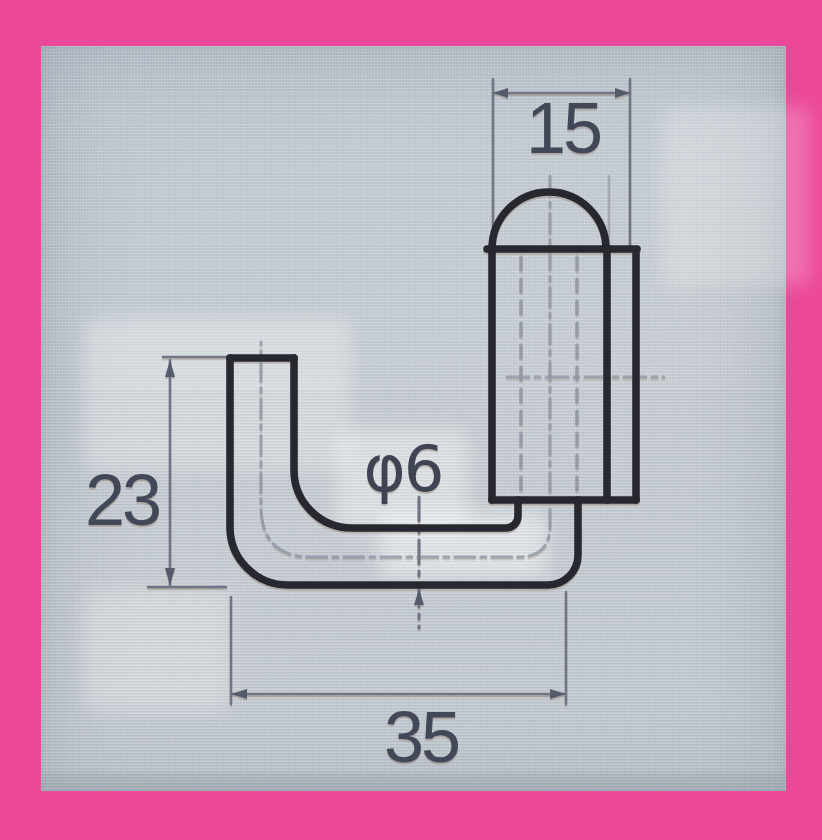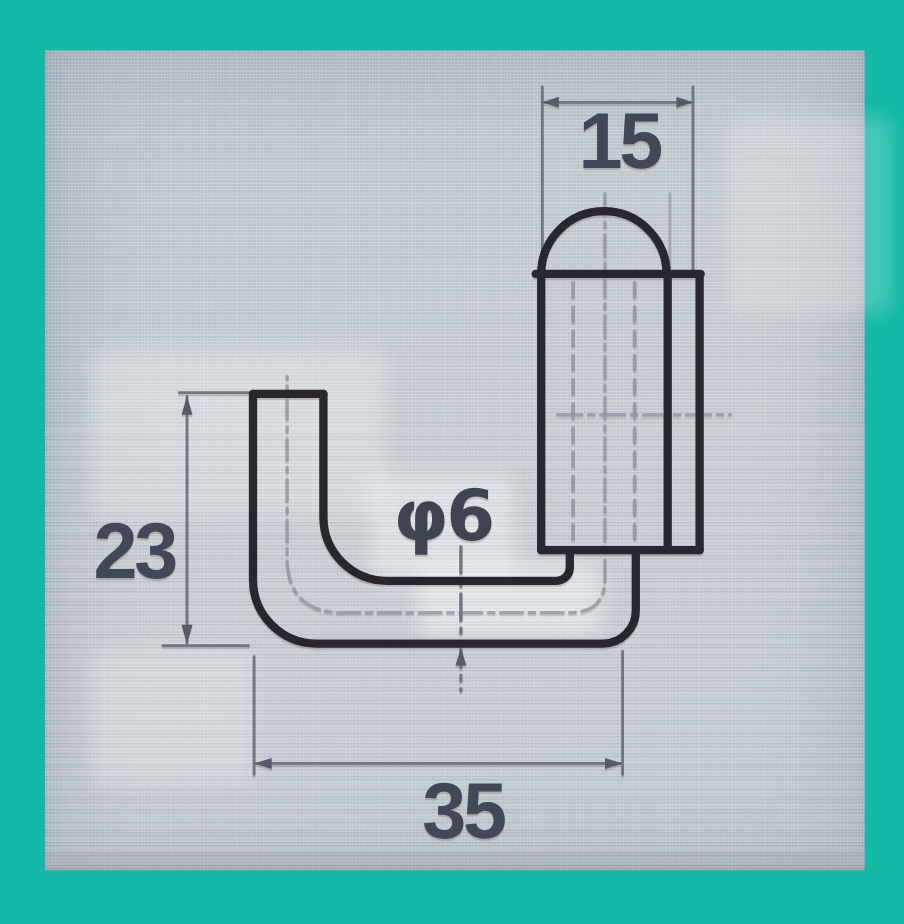--- a/index.html
+++ b/index.html
@@ -1,16 +1,16 @@
 <!DOCTYPE html>
 <html><head>
 <meta charset="utf-8">
 <style>
   html,body{margin:0;padding:0;background:#ffffff;width:822px;height:840px;overflow:hidden;}
-  #stage{position:relative;width:822px;height:840px;background:#14b8a6;font-family:"Liberation Sans",sans-serif;font-weight:bold;}
+  #stage{position:relative;width:822px;height:840px;background:#ec4899;font-family:"Liberation Sans",sans-serif;}
   
   #photo{
     position:absolute;left:41px;top:46px;width:745px;height:745px;
     background:linear-gradient(160deg,#bfc9d1 0%,#c6cdd3 38%,#c9cfd4 55%,#c2cad1 100%);
     box-shadow:inset 0 0 90px rgba(88,100,116,.30), inset 0 -6px 14px rgba(120,128,138,.25);
   }
   
   #photo::before{
     content:"";position:absolute;inset:0;pointer-events:none;
     background-image:

